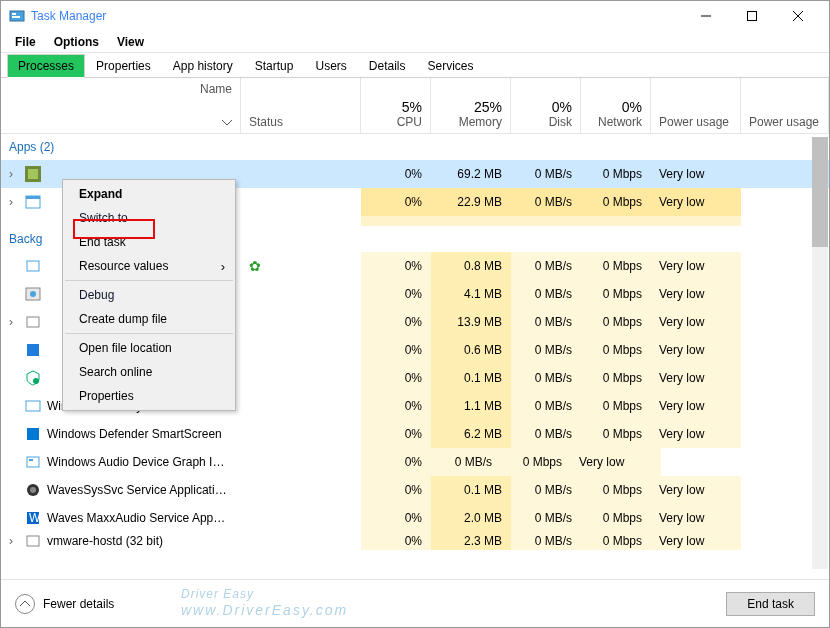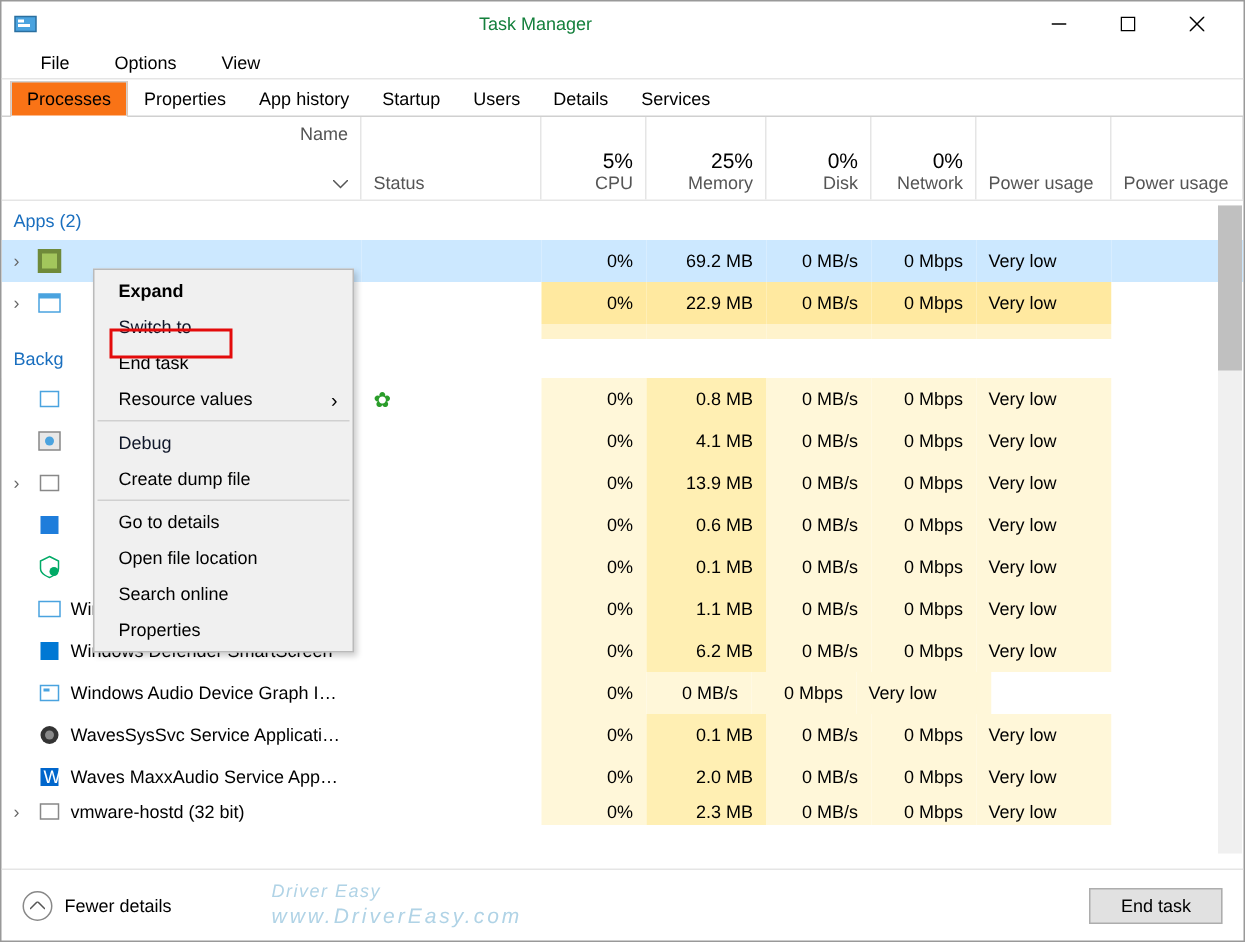--- a/index.html
+++ b/index.html
@@ -1,30 +1,30 @@
 <!DOCTYPE html>
 <html><head>
 <meta charset="utf-8">
 <style>
 * { box-sizing: border-box; margin: 0; padding: 0; font-family: "Segoe UI", Tahoma, sans-serif; font-size: 12px; }
 body { background: #fff; width: 830px; height: 628px; border: 1px solid #999; position: relative; overflow: hidden; }
 
 .titlebar { height: 30px; display: flex; align-items: center; padding: 0 8px; }
 .titlebar .appicon { width: 16px; height: 16px; margin-right: 6px; }
-.titlebar .title { flex: 1; color: #15803d; text-align: center; }
+.titlebar .title { flex: 1; color: #3b82f6; }
 .winbtns { display: flex; }
 .winbtn { width: 46px; height: 30px; display: flex; align-items: center; justify-content: center; }
 .winbtn svg { stroke: #000; }
 
-.menubar { height: 22px; display: flex; align-items: center; padding: 0 18px; gap: 14px; border-bottom: 1px solid #e5e5e5; }
+.menubar { height: 22px; display: flex; align-items: center; padding: 0 6px; gap: 2px; border-bottom: 1px solid #e5e5e5; font-weight: bold; }
 .menubar span { padding: 2px 8px; cursor: default; }
 
 .tabs { display: flex; padding: 0 6px; border-bottom: 1px solid #d0d0d0; }
 .tab { padding: 4px 10px; border: 1px solid transparent; cursor: default; position: relative; top: 1px; }
-.tab.active { border: 1px solid #d0d0d0; border-bottom: 1px solid #fff; background: #f97316; }
+.tab.active { border: 1px solid #d0d0d0; border-bottom: 1px solid #fff; background: #22c55e; }
 
 .grid { position: relative; height: 488px; overflow: hidden; }
 .headerrow { display: flex; height: 56px; border-bottom: 1px solid #e5e5e5; }
 .hcol { border-right: 1px solid #e5e5e5; display: flex; flex-direction: column; justify-content: flex-end; padding: 4px 8px; color: #555; }
 .hcol .pct { text-align: right; font-size: 14px; color: #000; }
 .hcol .lbl { text-align: right; }
 .hcol.name { width: 240px; flex-direction: column; align-items: flex-end; justify-content: space-between; }
 .hcol.name .exp { margin-left: 70px; }
 .hcol.status { width: 120px; justify-content: flex-end; align-items: flex-start; }
 .hcol.cpu { width: 70px; }
@@ -536,21 +536,20 @@
 
 <div class="ctxmenu">
   <div class="ctxitem bold">Expand</div>
   <div class="ctxitem disabled">Switch to</div>
   <div class="ctxitem">End task</div>
   <div class="ctxitem submenu">Resource values</div>
   <div style="height:1px;background:#d0d0d0;margin:2px 0"></div>
   <div class="ctxitem disabled">Debug</div>
   <div class="ctxitem">Create dump file</div>
   <div style="height:1px;background:#d0d0d0;margin:2px 0"></div>
-  <div class="ctxitem">Go to details</div>
   <div class="ctxitem">Open file location</div>
   <div class="ctxitem">Search online</div>
   <div class="ctxitem">Properties</div>
 </div>
 <div class="endtask-highlight"></div>
 
 <div class="watermark">
   <span>Driver Easy</span>
   <span class="sub">www.DriverEasy.com</span>
 </div>

